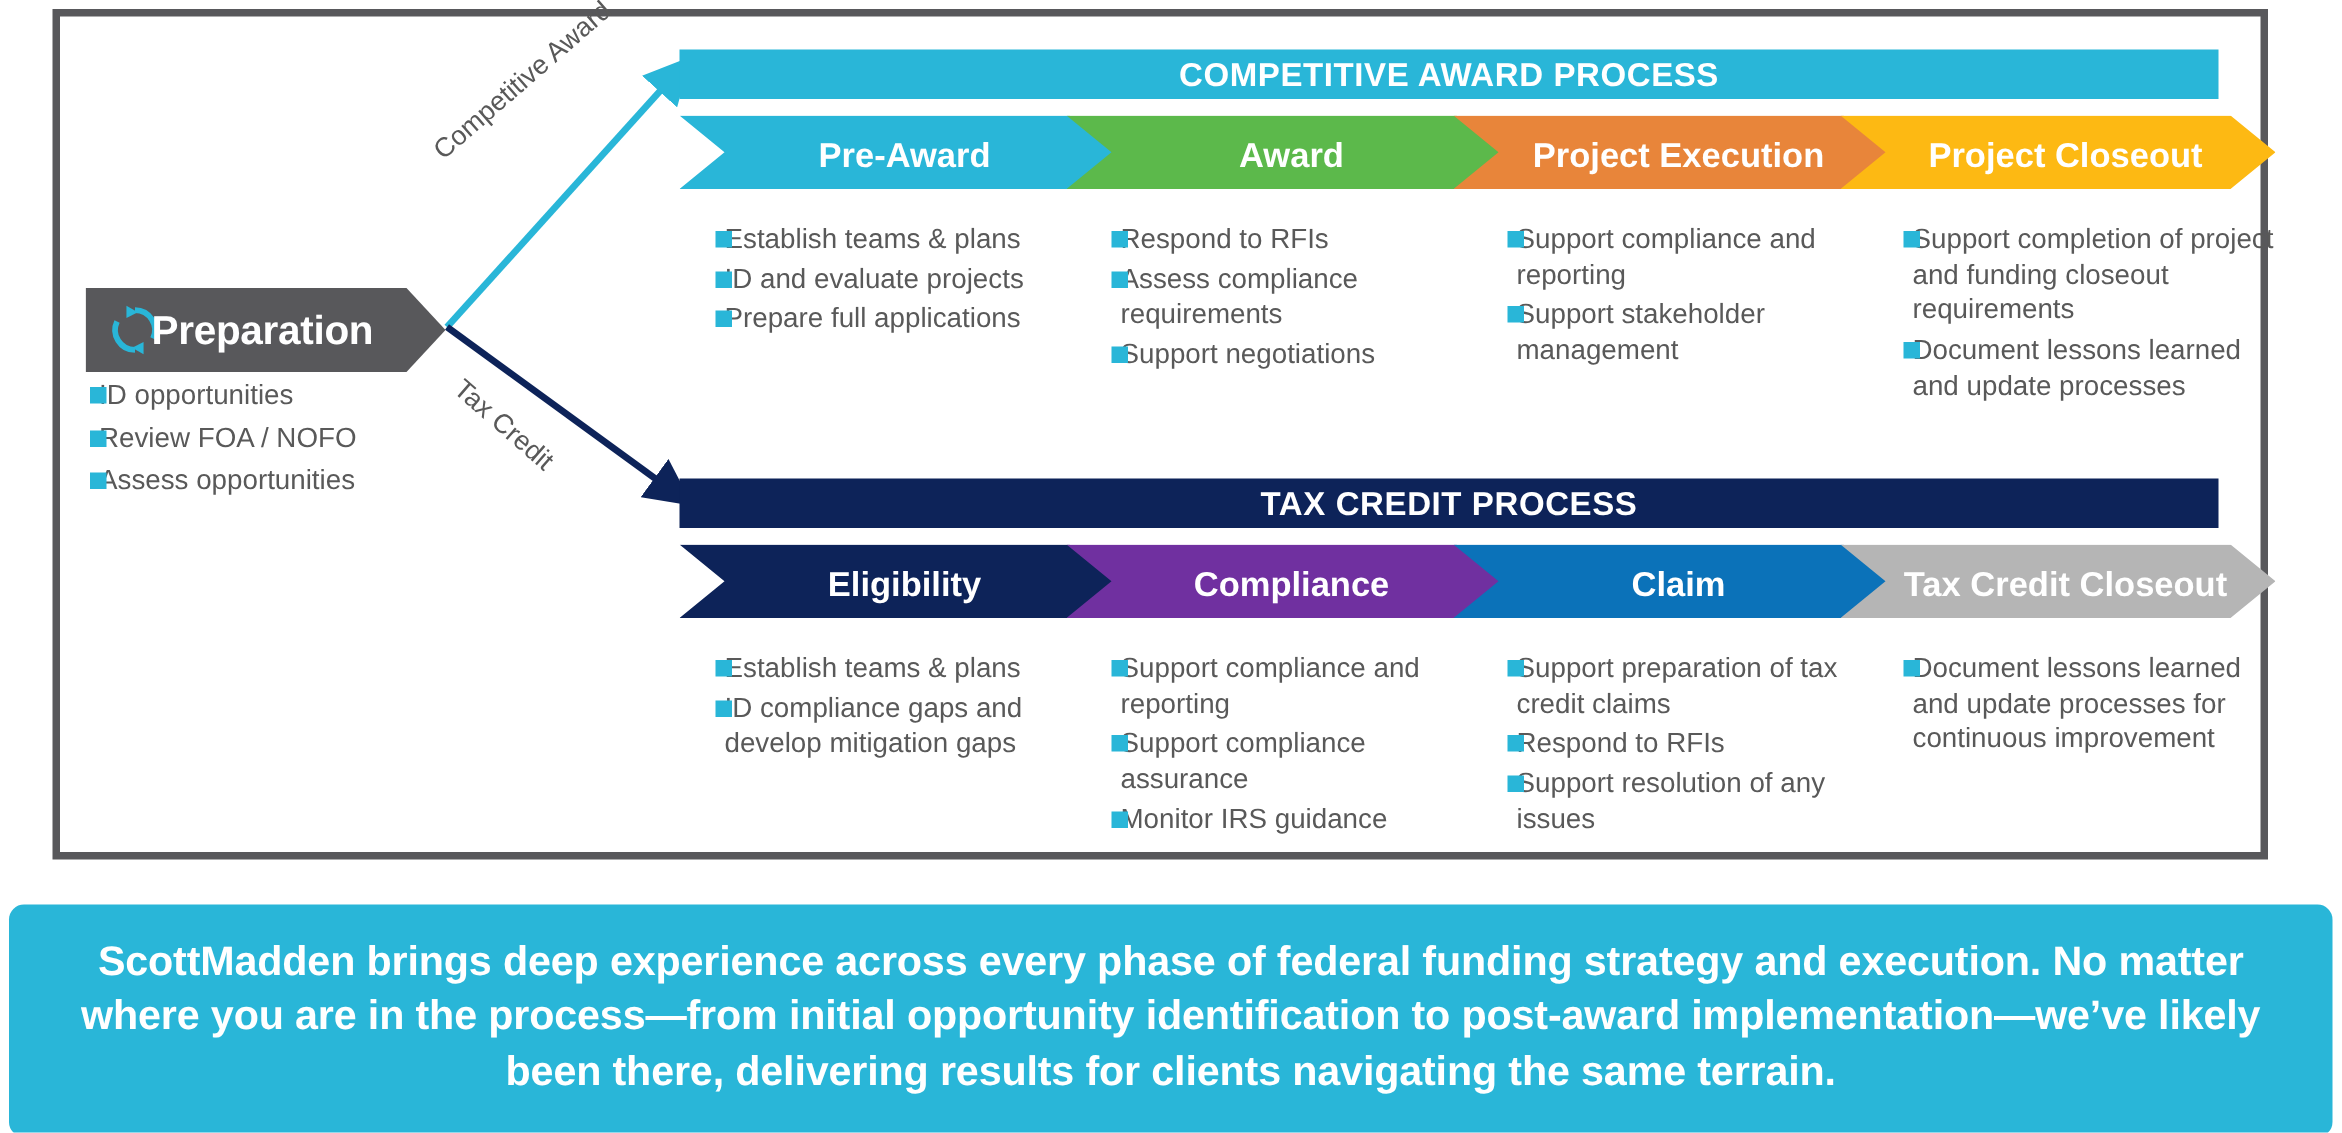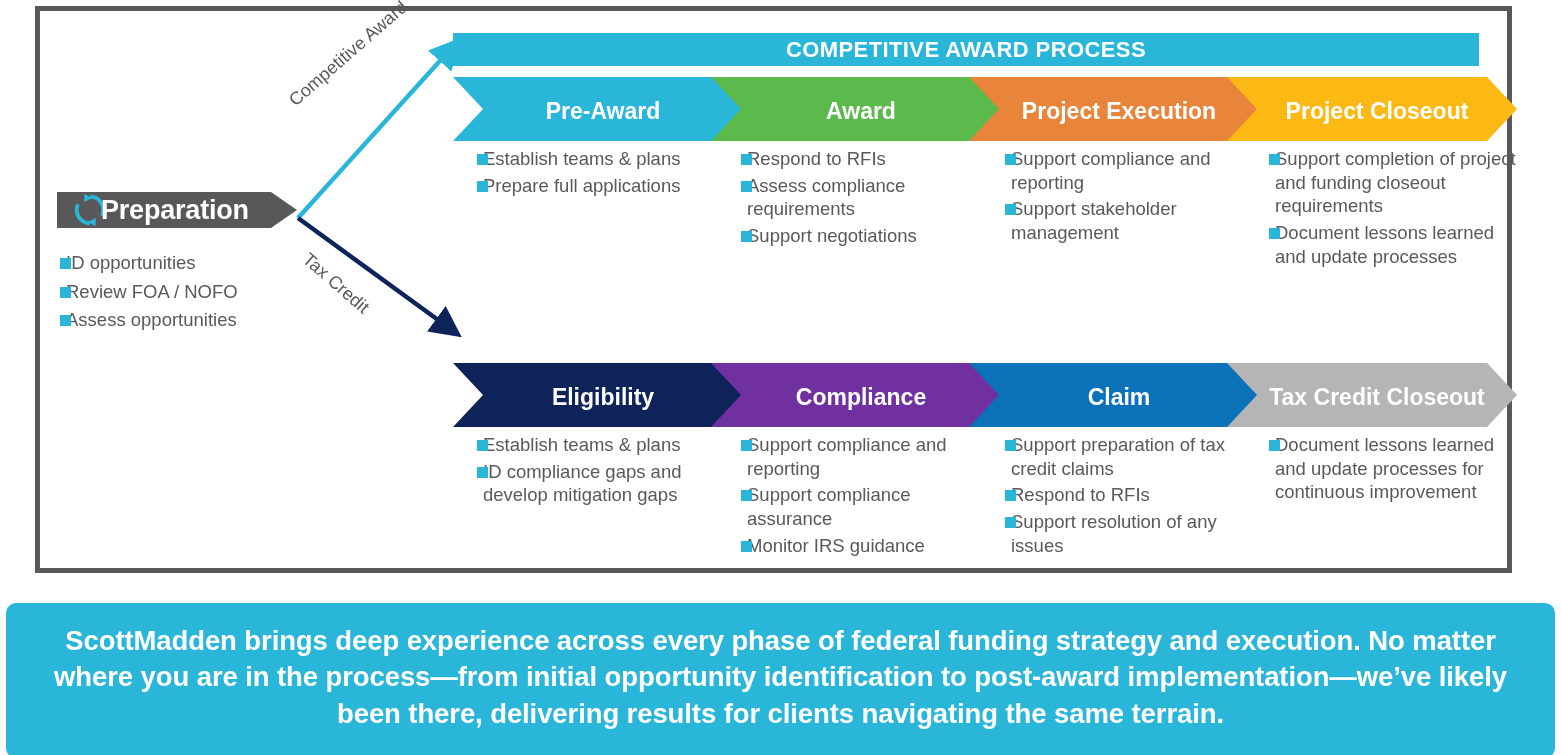--- a/index.html
+++ b/index.html
@@ -26,21 +26,21 @@
     background: #ffffff;
     box-sizing: border-box;
   }
 
   
   #prep-chevron {
     position: absolute;
     left: 17px;
     top: 181px;
     width: 240px;
-    height: 36px;
+    height: 56px;
     background: #58585b;
     -webkit-clip-path: polygon(0 0, calc(100% - 26px) 0, 100% 50%, calc(100% - 26px) 100%, 0 100%);
     clip-path: polygon(0 0, calc(100% - 26px) 0, 100% 50%, calc(100% - 26px) 100%, 0 100%);
     display: flex;
     align-items: center;
     padding-left: 14px;
     box-sizing: border-box;
   }
   #prep-chevron .refresh-ico {
     width: 38px;
@@ -110,21 +110,21 @@
   .chev-row {
     position: absolute;
     height: 62px;
   }
   #award-chevrons { left: 413px; top: 66px; width: 1062px; }
   #taxcredit-chevrons { left: 413px; top: 352px; width: 1062px; }
 
   .chev {
     position: absolute;
     top: 0;
-    height: 64px;
+    height: 49px;
     -webkit-clip-path: polygon(0 0, calc(100% - 30px) 0, 100% 50%, calc(100% - 30px) 100%, 0 100%, 30px 50%);
     clip-path: polygon(0 0, calc(100% - 30px) 0, 100% 50%, calc(100% - 30px) 100%, 0 100%, 30px 50%);
     display: flex;
     align-items: center;
     justify-content: center;
     text-align: center;
     color: #ffffff;
     font-size: 23px;
     font-weight: bold;
     line-height: 1.08;
@@ -234,20 +234,21 @@
     <div class="chev" style="left:0px;   width:290px; background:#29b6d8;">Pre-Award</div>
     <div class="chev" style="left:258px; width:290px; background:#5cb94b;">Award</div>
     <div class="chev" style="left:516px; width:290px; background:#e8853a;">Project Execution</div>
     <div class="chev" style="left:774px; width:290px; background:#fdb913;">Project Closeout</div>
   </div>
 
   <div class="bullet-grid" id="award-bullets">
     <div class="bcol">
       <ul class="blist tight">
         <li>Establish teams &amp; plans</li>
+        <li>ID and evaluate projects</li>
         <li>Prepare full applications</li>
       </ul>
     </div>
     <div class="bcol">
       <ul class="blist tight">
         <li>Respond to RFIs</li>
         <li>Assess compliance requirements</li>
         <li>Support negotiations</li>
       </ul>
     </div>
@@ -258,20 +259,21 @@
       </ul>
     </div>
     <div class="bcol">
       <ul class="blist tight">
         <li>Support completion of project and funding closeout requirements</li>
         <li>Document lessons learned and update processes</li>
       </ul>
     </div>
   </div>
 
+  <div class="proc-header" id="taxcredit-header">TAX CREDIT PROCESS</div>
 
   <div class="chev-row" id="taxcredit-chevrons">
     <div class="chev" style="left:0px;   width:290px; background:#0d2359;">Eligibility</div>
     <div class="chev" style="left:258px; width:290px; background:#7030a0;">Compliance</div>
     <div class="chev" style="left:516px; width:290px; background:#0b72b9;">Claim</div>
     <div class="chev" style="left:774px; width:290px; background:#b5b5b5;">Tax Credit Closeout</div>
   </div>
 
   <div class="bullet-grid" id="taxcredit-bullets">
     <div class="bcol">

